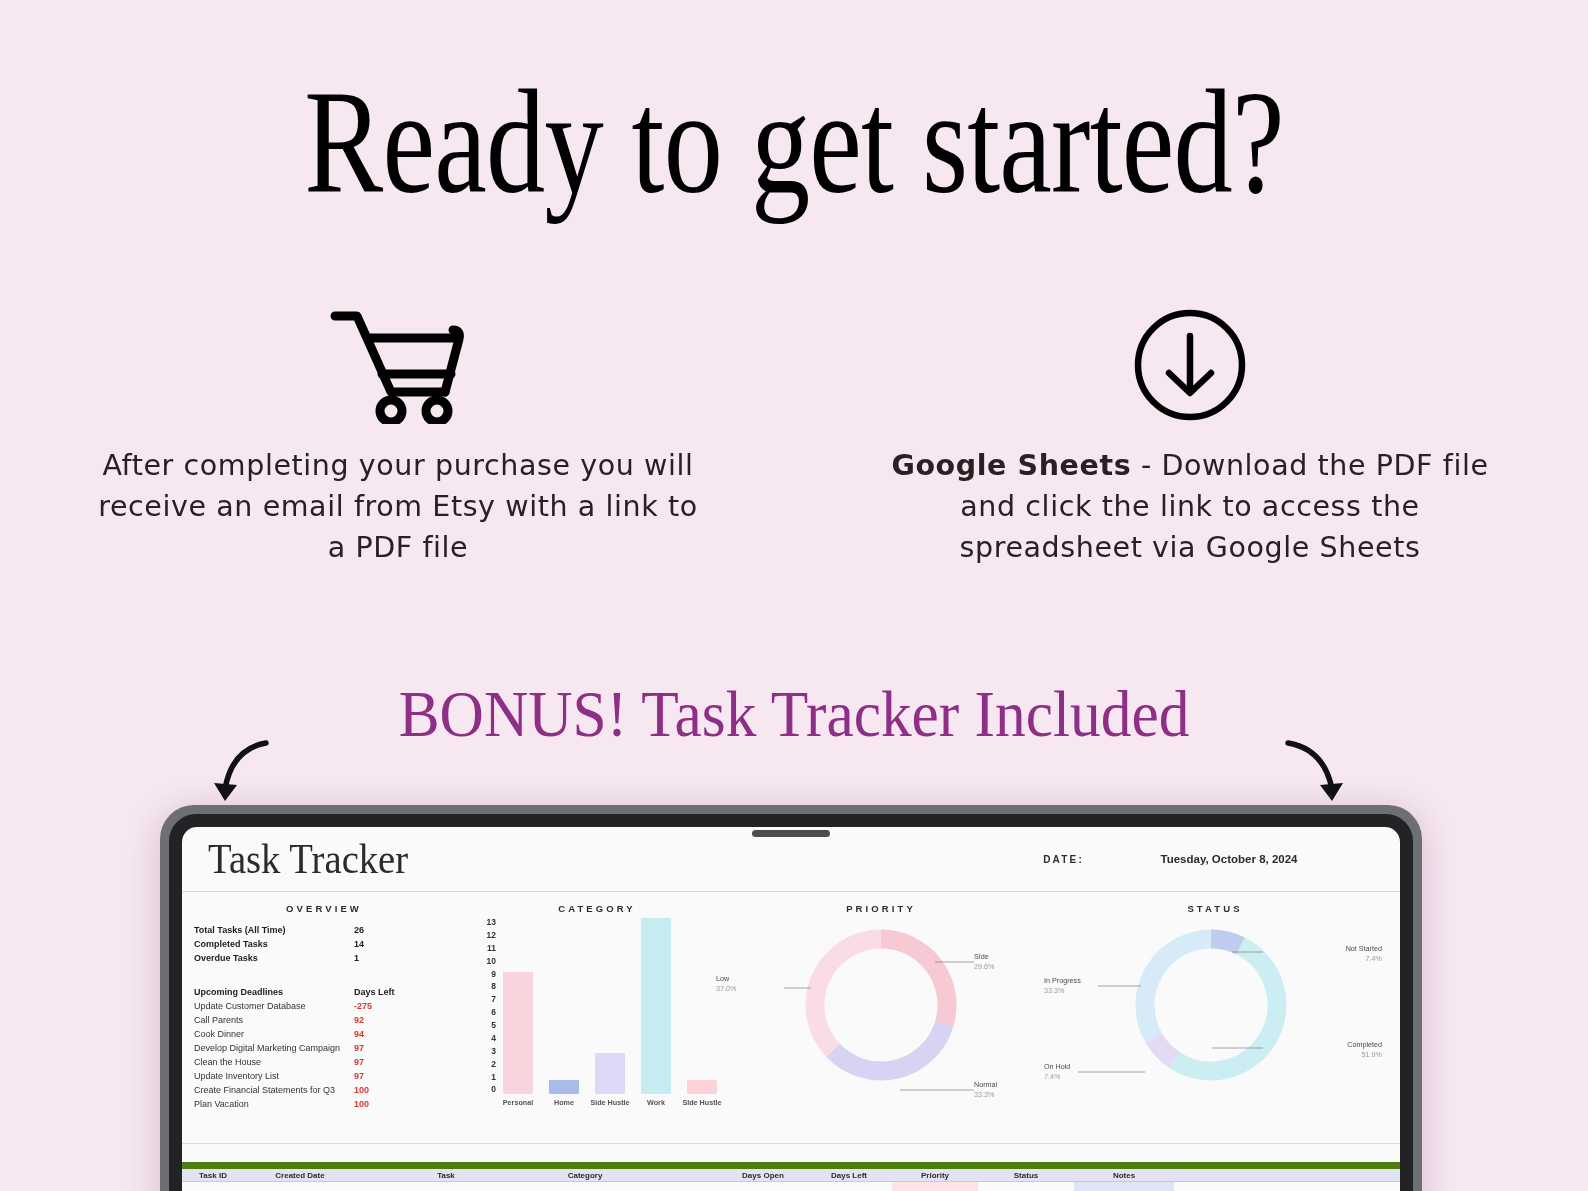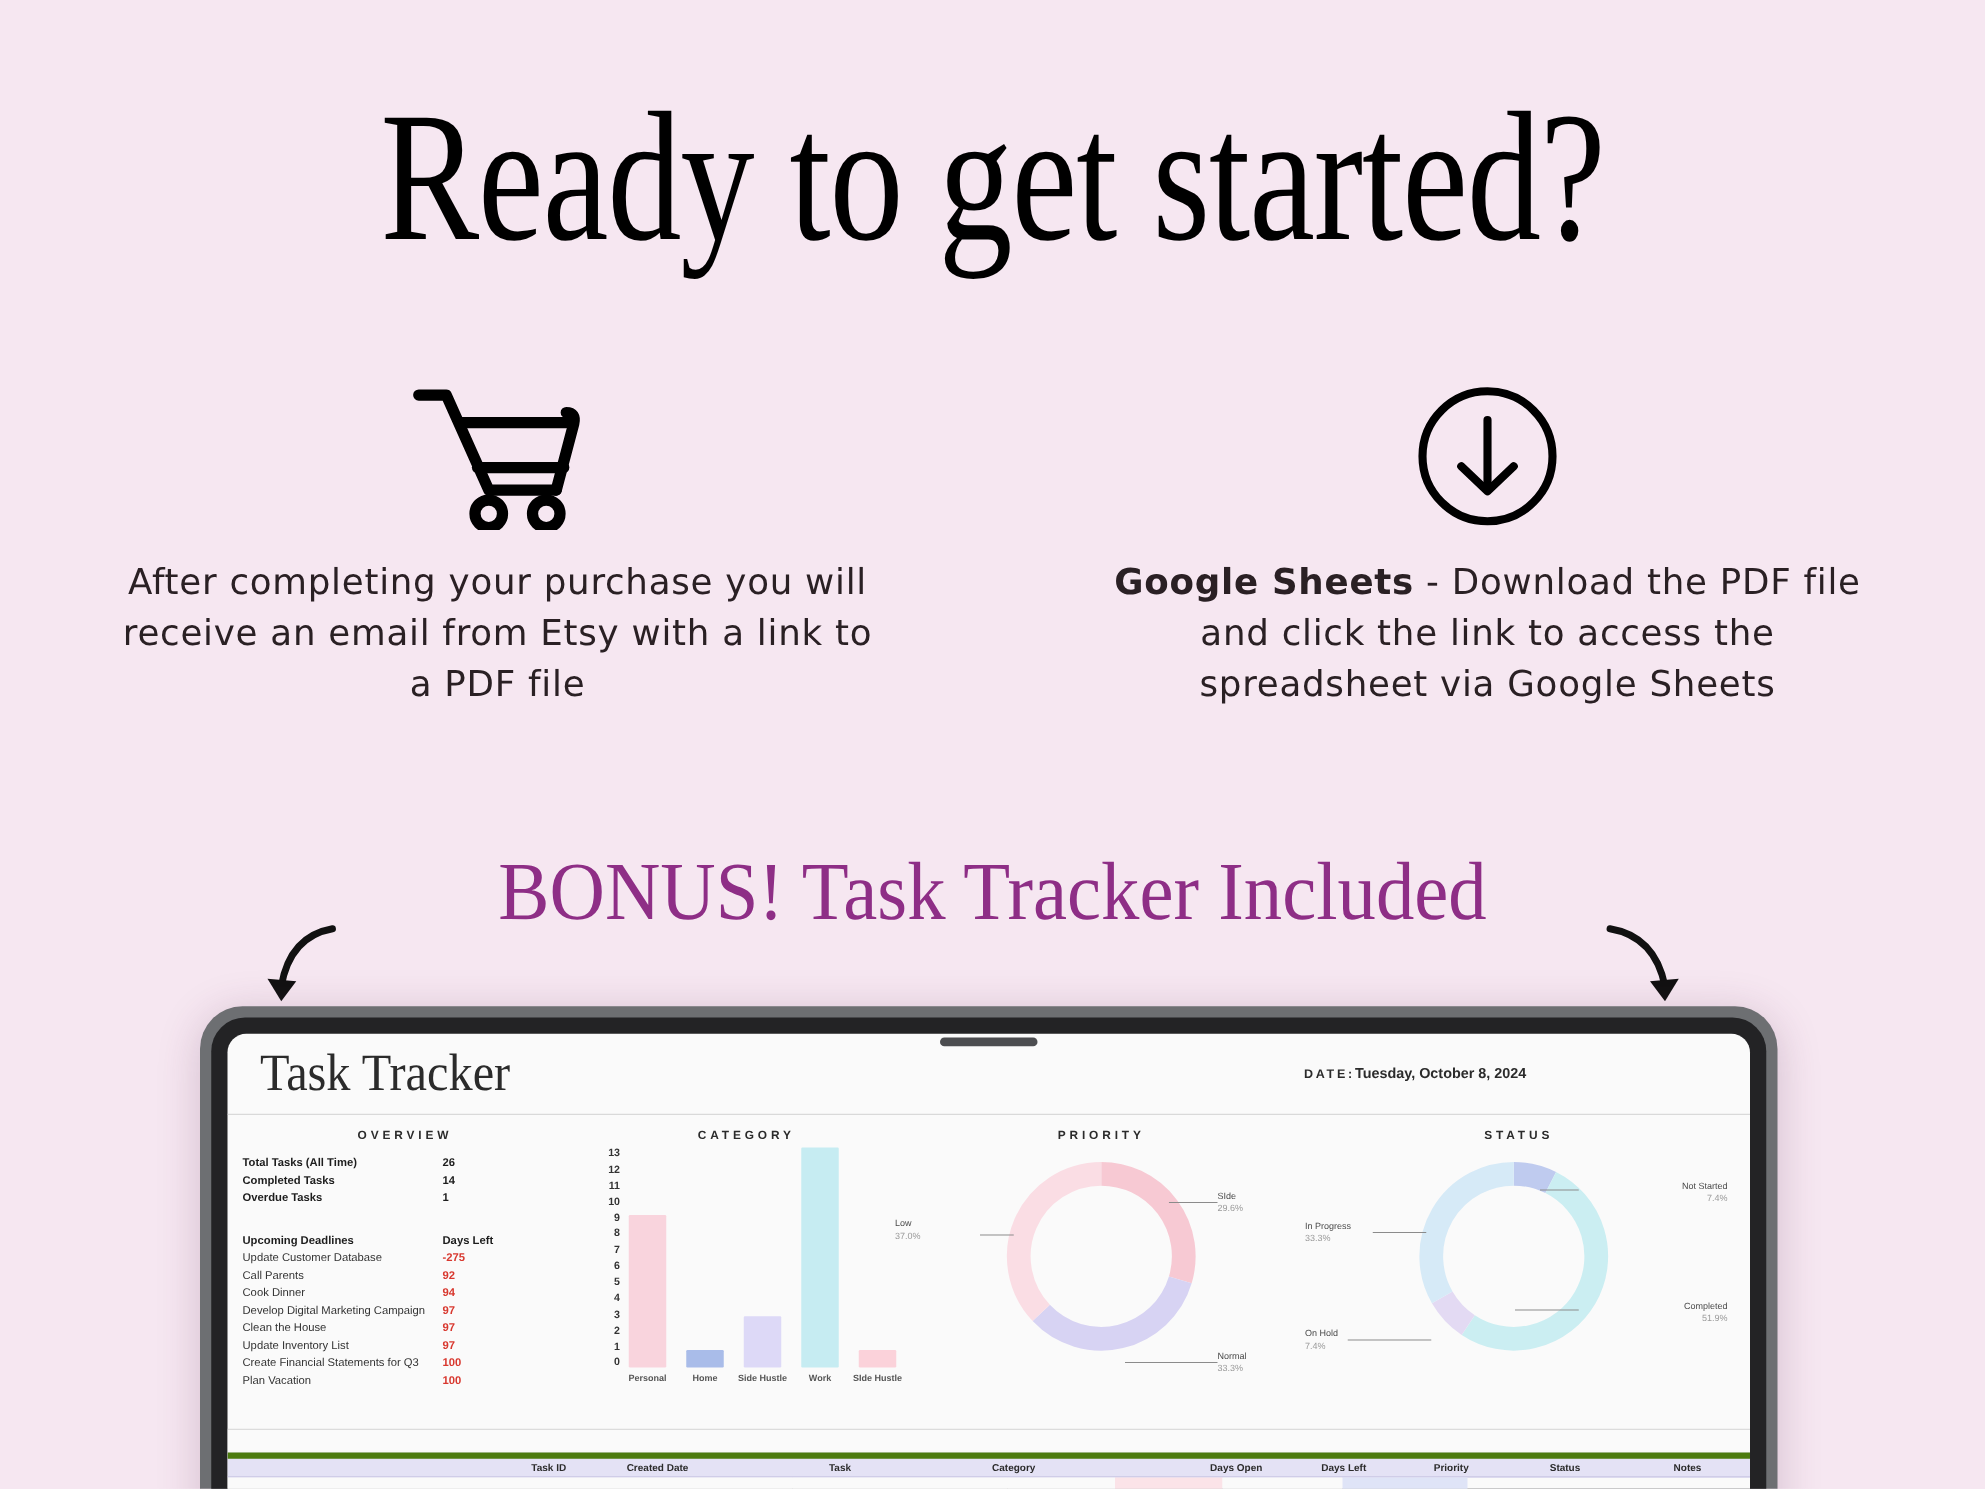--- a/index.html
+++ b/index.html
@@ -101,21 +101,21 @@
     color:#2b2b2b;
     letter-spacing:0px;
     transform:scaleX(0.92);
     transform-origin:left center;
   }
   .date-label {
     margin-left:auto;
     font-size:10px; font-weight:bold; letter-spacing:2.2px; color:#2b2b2b;
   }
   .date-value {
-    width:290px; 
+    width:290px; text-align:center;
     font-size:11.5px; font-weight:bold; color:#2b2b2b;
   }
 
   
   .dash { display:flex; height:252px; border-bottom:1px solid #dcdcdc; }
 
   .panel { position:relative; padding-top:11px; }
   .panel-title {
     text-align:center;
     font-size:9.5px; font-weight:bold; letter-spacing:3.1px; color:#2b2b2b;
@@ -164,21 +164,21 @@
   .donut { position:absolute; }
 
   .cal { position:absolute; font-size:7.2px; line-height:9.5px; color:#4a4a4a; white-space:nowrap; }
   .cal .pc { color:#9a9a9a; }
   .cal.r { text-align:right; }
 
   
   .tbl-top { height:18px; background:#fafafa; }
   .tbl-head {
     display:flex; height:20px; align-items:center;
-    background:#e4e2f5; border-top:5px solid #4d7c0f; border-bottom:1px solid #c9c6e4;justify-content:flex-end;
+    background:#e4e2f5; border-top:7px solid #4d7c0f; border-bottom:1px solid #c9c6e4;
   }
   .tbl-head div {
     font-size:8px; font-weight:bold; color:#2b2b2b; text-align:center;
   }
   .tbl-body { display:flex; height:14px; }
   .tbl-body div { height:100%; }
 </style>
 </head>
 <body>
 

